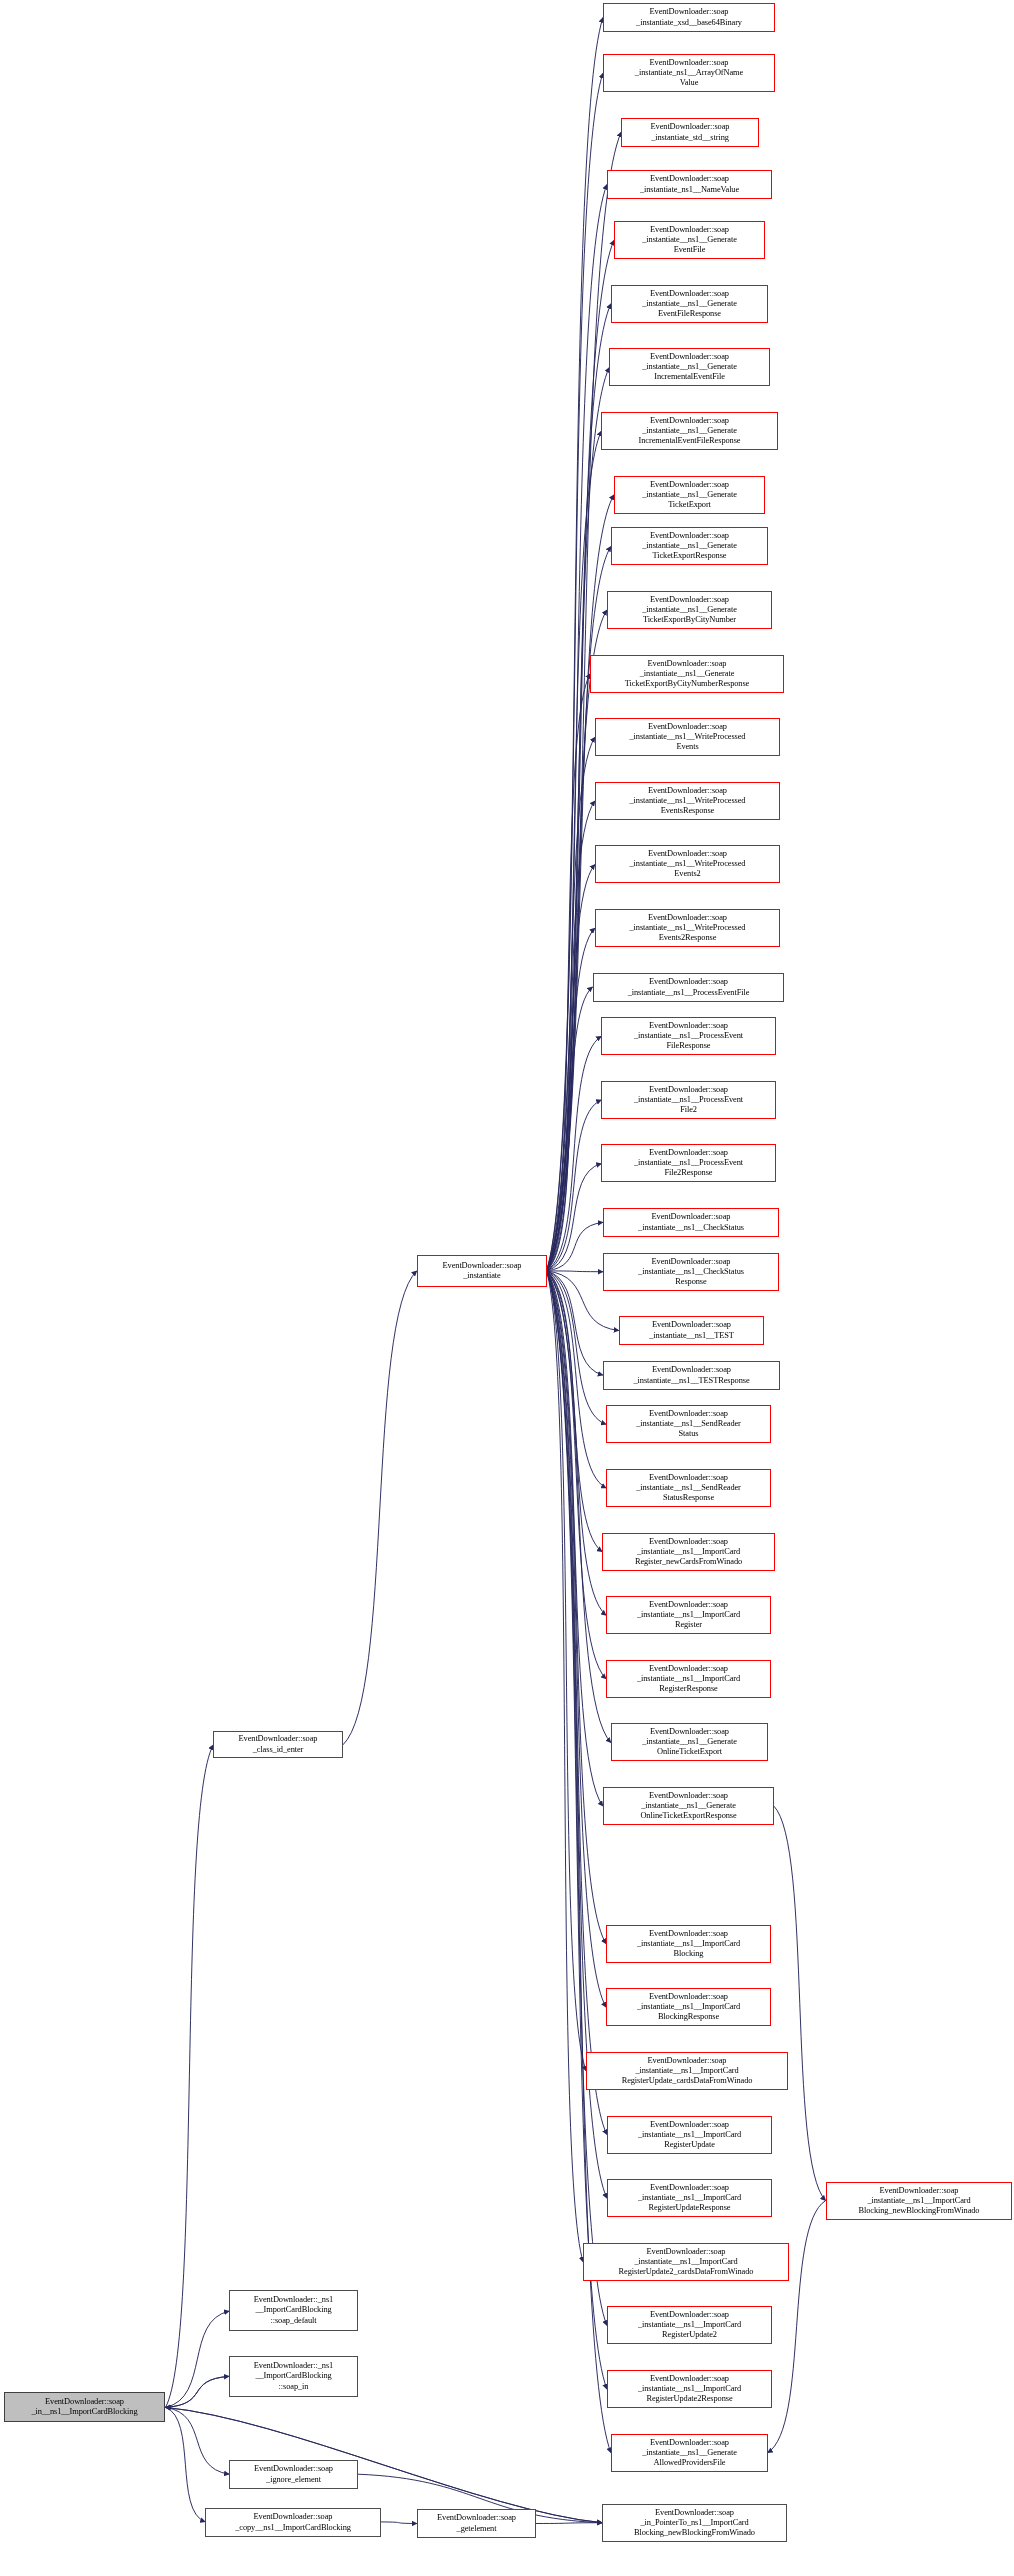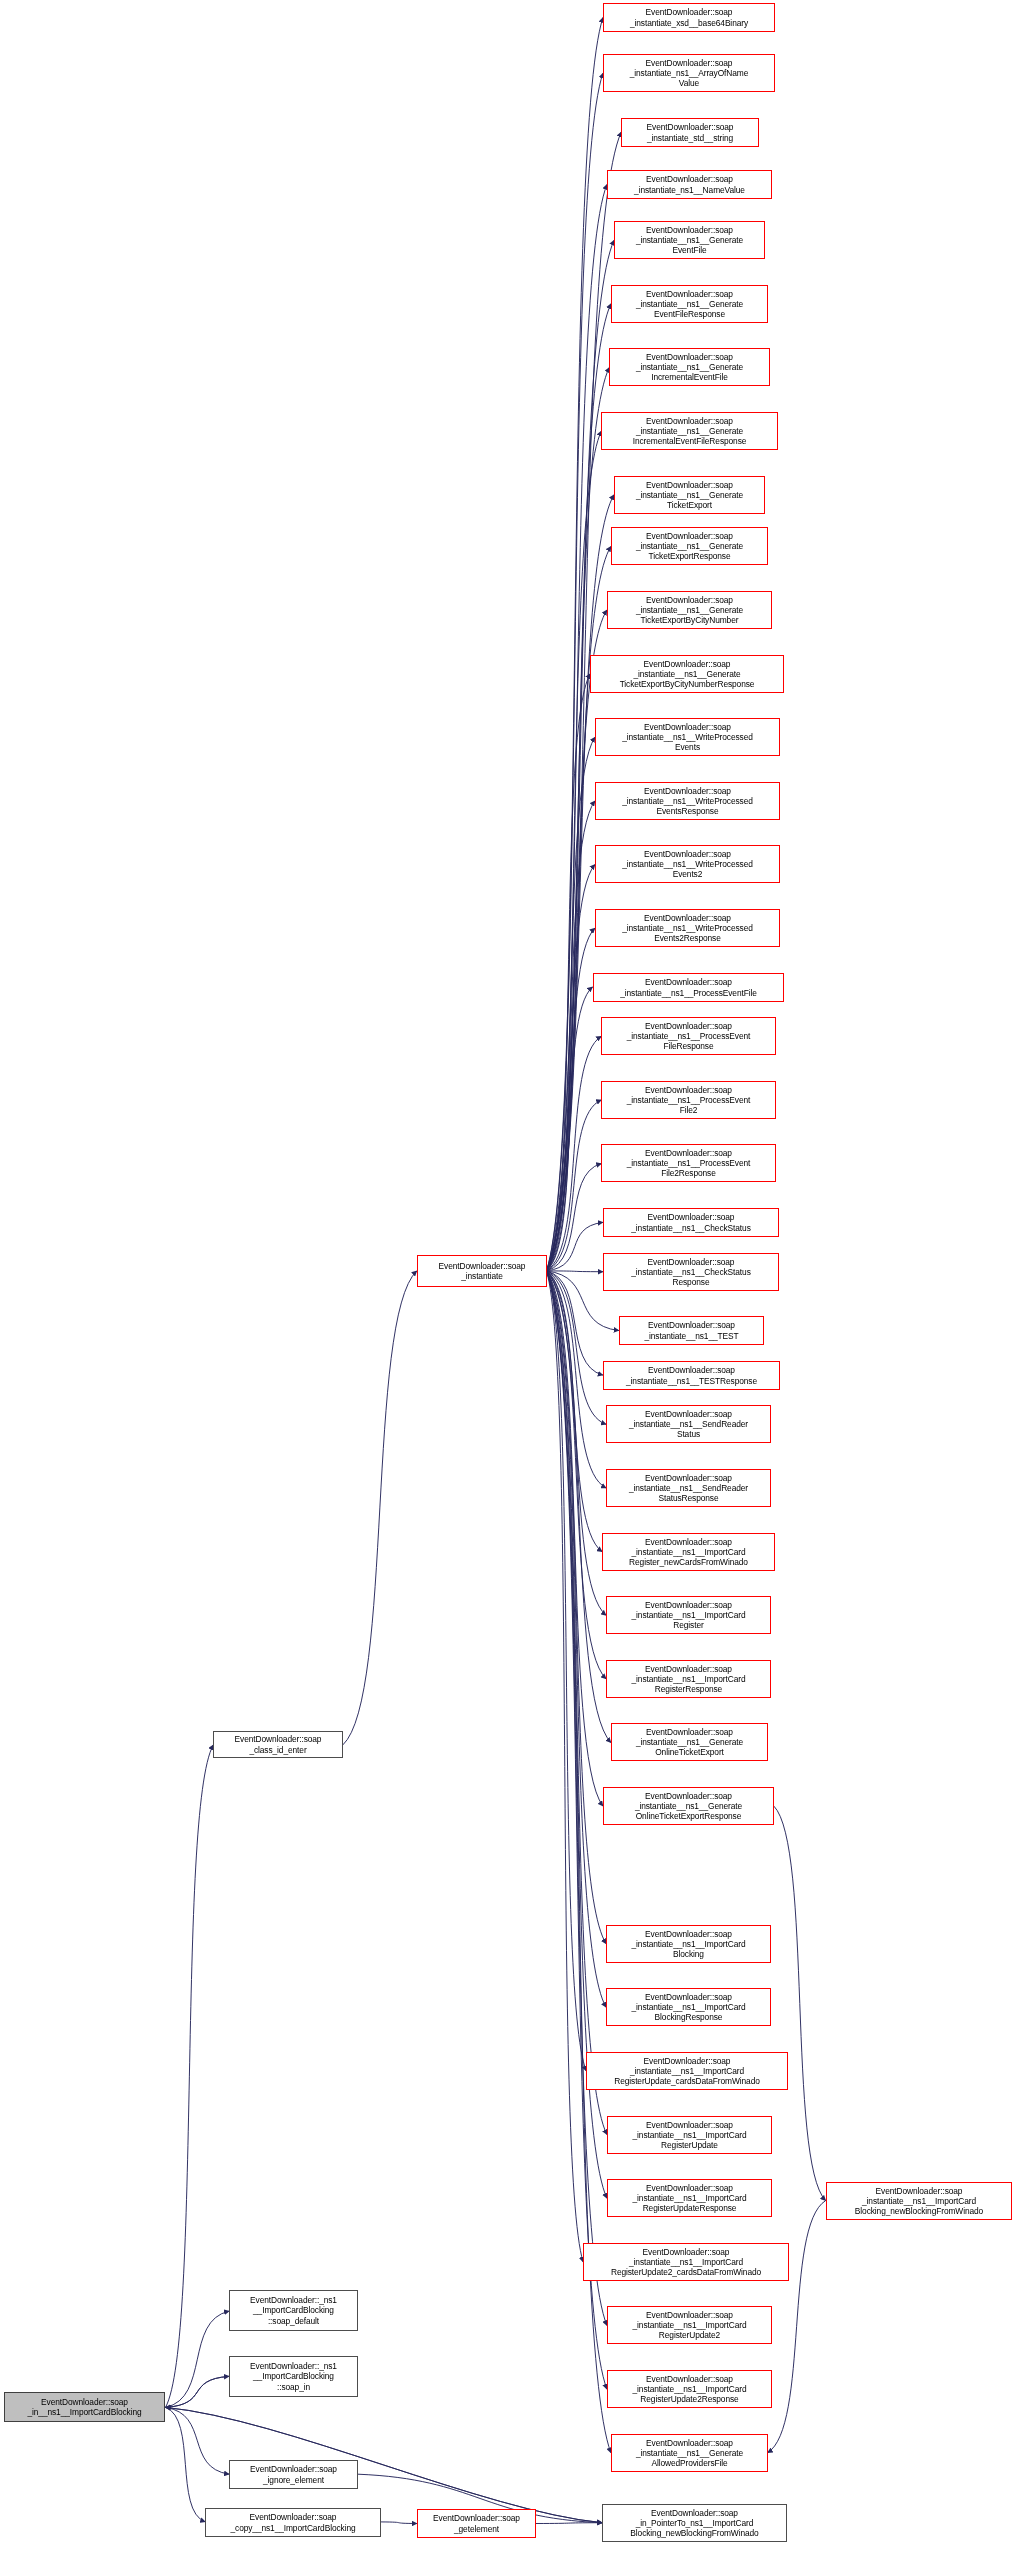--- a/index.html
+++ b/index.html
@@ -5,21 +5,21 @@
   html, body {
     margin: 0;
     padding: 0;
     background: #ffffff;
   }
   #canvas {
     position: relative;
     width: 1015px;
     height: 2576px;
     background: #ffffff;
-    font-family: Liberation Sans, sans-serif;
+    font-family: Liberation Serif, serif;
     overflow: hidden;
   }
   svg#edges {
     position: absolute;
     left: 0;
     top: 0;
     width: 1015px;
     height: 2576px;
     pointer-events: none;
   }

